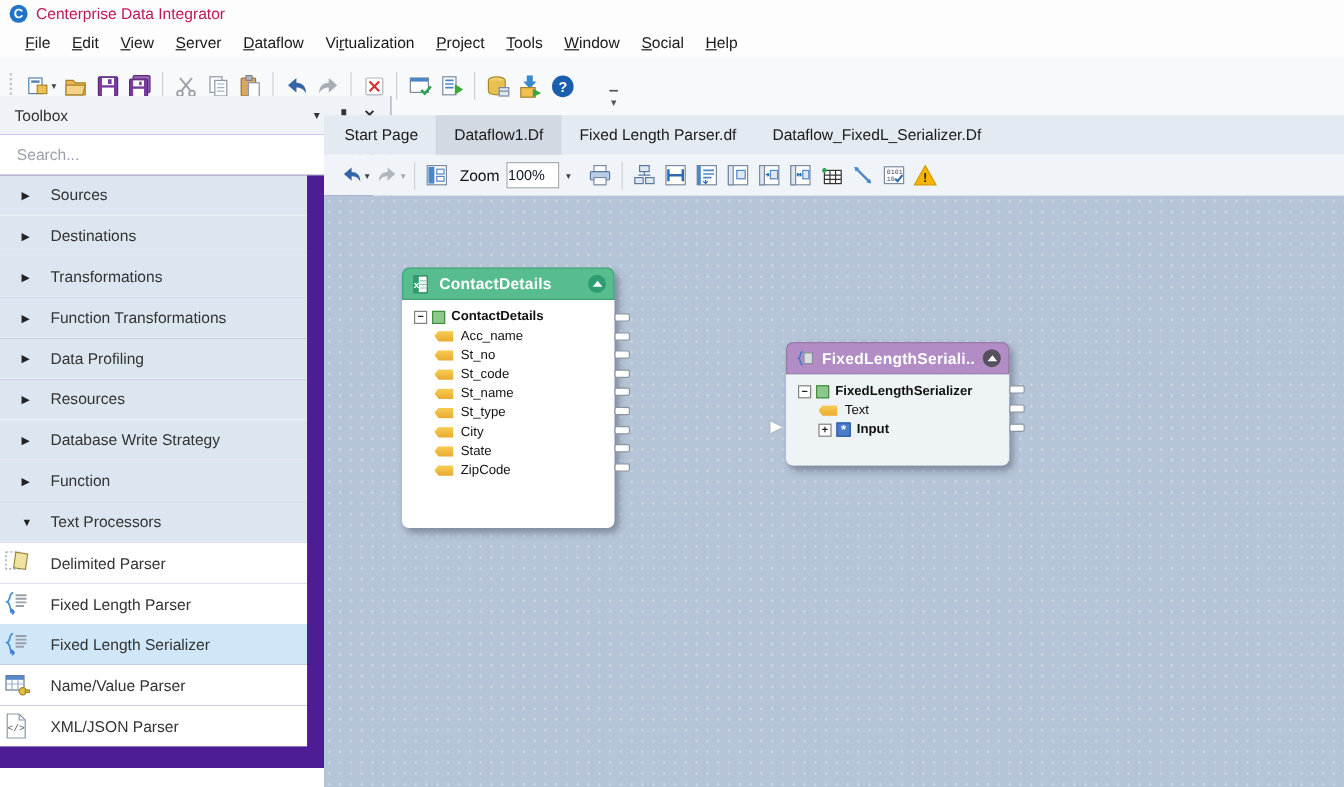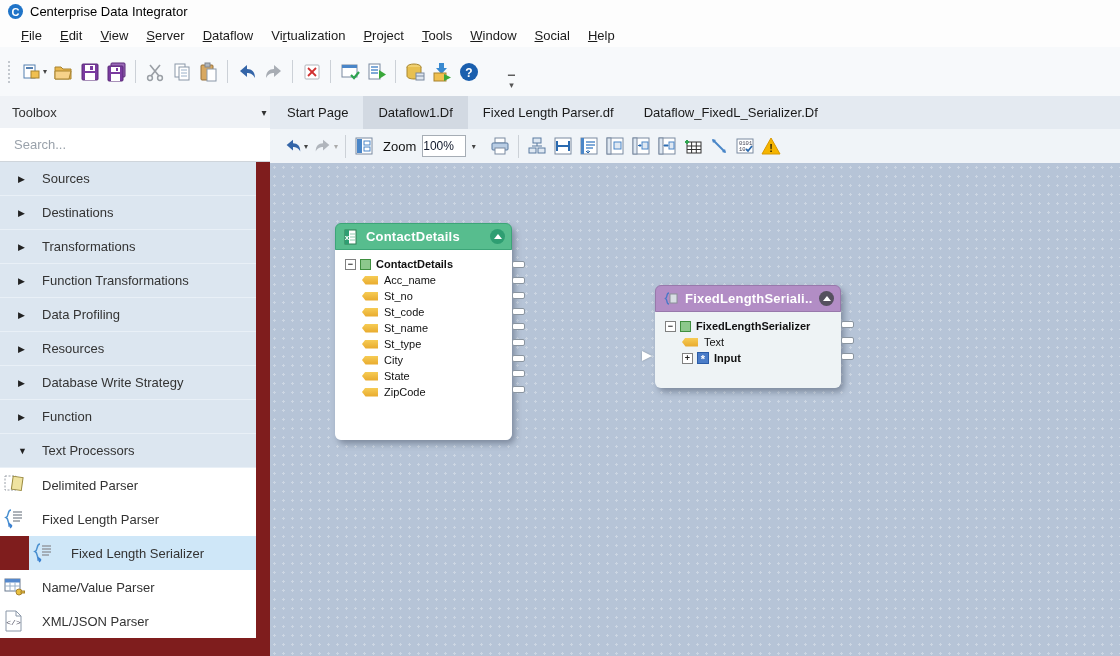--- a/index.html
+++ b/index.html
@@ -5,45 +5,45 @@
   * { box-sizing: border-box; margin: 0; padding: 0; }
   html,body { background:#e8e8e8; }
   .app {
     position: relative; width: 1120px; height: 656px; overflow: hidden;
     font-family: "Liberation Sans", sans-serif; background:#fff;
     -webkit-font-smoothing: antialiased;
   }
   
   .titlebar { position:absolute; left:0; top:0; width:100%; height:23px; background:#fdfdfd; display:flex; align-items:center; padding-left:8px; }
   .app-logo { width:15px; height:15px; border-radius:50%; background:#1f74c8; color:#fff; font-size:11px; font-weight:bold; display:flex; align-items:center; justify-content:center; margin-right:7px; }
-  .app-title { font-size:13px; color:#000000; }
+  .app-title { font-size:13px; color:#be185d; }
   
   .menubar { position:absolute; left:0; top:23px; width:100%; height:24px; background:#fdfdfd; display:flex; align-items:center; padding-left:12px; }
   .menu-item { font-size:13px; color:#1a1a1a; padding:3px 9px; cursor:default; }
   .menu-item .u { text-decoration: underline; }
   
   .toolbar1 { position:absolute; left:0; top:47px; width:100%; height:49px; background:#f7f9fb; display:flex; align-items:center; padding-left:6px; }
   .grip { width:4px; height:22px; border-left:2px dotted #c3c8ce; margin:0 6px 0 2px; }
   .tbtn { width:27px; height:26px; display:flex; align-items:center; justify-content:center; border-radius:3px; }
   .tsep { width:1px; height:23px; background:#ccd1d7; margin:0 5px; }
   .dd-caret { font-size:8px; color:#444; margin:0 2px 0 -2px; }
   .overflow-btn { position:absolute; left:508px; top:78px; font-size:9px; color:#555; line-height:5px; text-align:center; }
   
-  .left-panel { position:absolute; left:0; top:96px; width:326px; height:560px; background:#7f1d1d; border-right:1px solid #b9c0c9; }
+  .left-panel { position:absolute; left:0; top:80px; width:326px; height:560px; background:#4c1d95; border-right:1px solid #b9c0c9; }
   .panel-header { height:32px; background:#eff2f6; display:flex; align-items:center; padding:0 8px 0 12px; }
   .panel-title { font-size:13px; color:#333; flex:1; }
   .panel-hbtn { width:18px; height:18px; display:flex; align-items:center; justify-content:center; color:#333; font-size:10px; margin-left:4px; }
   .search-row { height:34px; background:#fff; border-bottom:1px solid #cfd5db; display:flex; align-items:center; padding:0 10px 0 14px; position:relative; }
   .search-input { border:none; outline:none; flex:1; font-size:13px; color:#333; font-family:"Liberation Sans",sans-serif; background:transparent; }
   .search-input::placeholder { color:#9aa2ab; }
   .toolbox-list { position:absolute; left:0; top:66px; width:256px; height:494px; overflow:hidden; }
   .cat-row { height:34px; display:flex; align-items:center; padding-left:18px; border-bottom:1px solid #e9f0f7; background:#dce6f0; font-size:13px; color:#333; }
   .cat-arrow { width:24px; font-size:9px; color:#222; }
   .tool-row { height:34px; display:flex; align-items:center; padding-left:2px; background:#fff; font-size:13px; color:#333; }
-  .tool-row.selected { background:#cfe7f8;margin-left:29px; }
+  .tool-row.selected { background:#cfe7f8; }
   .tool-icon { width:30px; height:24px; margin-right:10px; display:flex; align-items:center; }
   
   .vscroll { position:absolute; right:0; top:66px; width:14px; height:494px; background:#f2f2f2; }
   .vscroll .arrow { height:16px; display:flex; align-items:center; justify-content:center; font-size:8px; color:#606060; }
   .vscroll .thumb { position:absolute; left:1px; top:20px; width:12px; height:420px; background:#c2c5c9; }
   
   .tabstrip { position:absolute; left:270px; top:96px; width:850px; height:33px; background:#e4eaf1; display:flex; align-items:stretch; padding-left:2px; }
   .tab { display:flex; align-items:center; padding:0 15px; font-size:13px; color:#1a1a1a; }
   .tab.active { background:#d2d9e2; }
   .toolbar2 { position:absolute; left:270px; top:129px; width:850px; height:34px; background:#f0f4f8; display:flex; align-items:center; padding-left:10px; }

